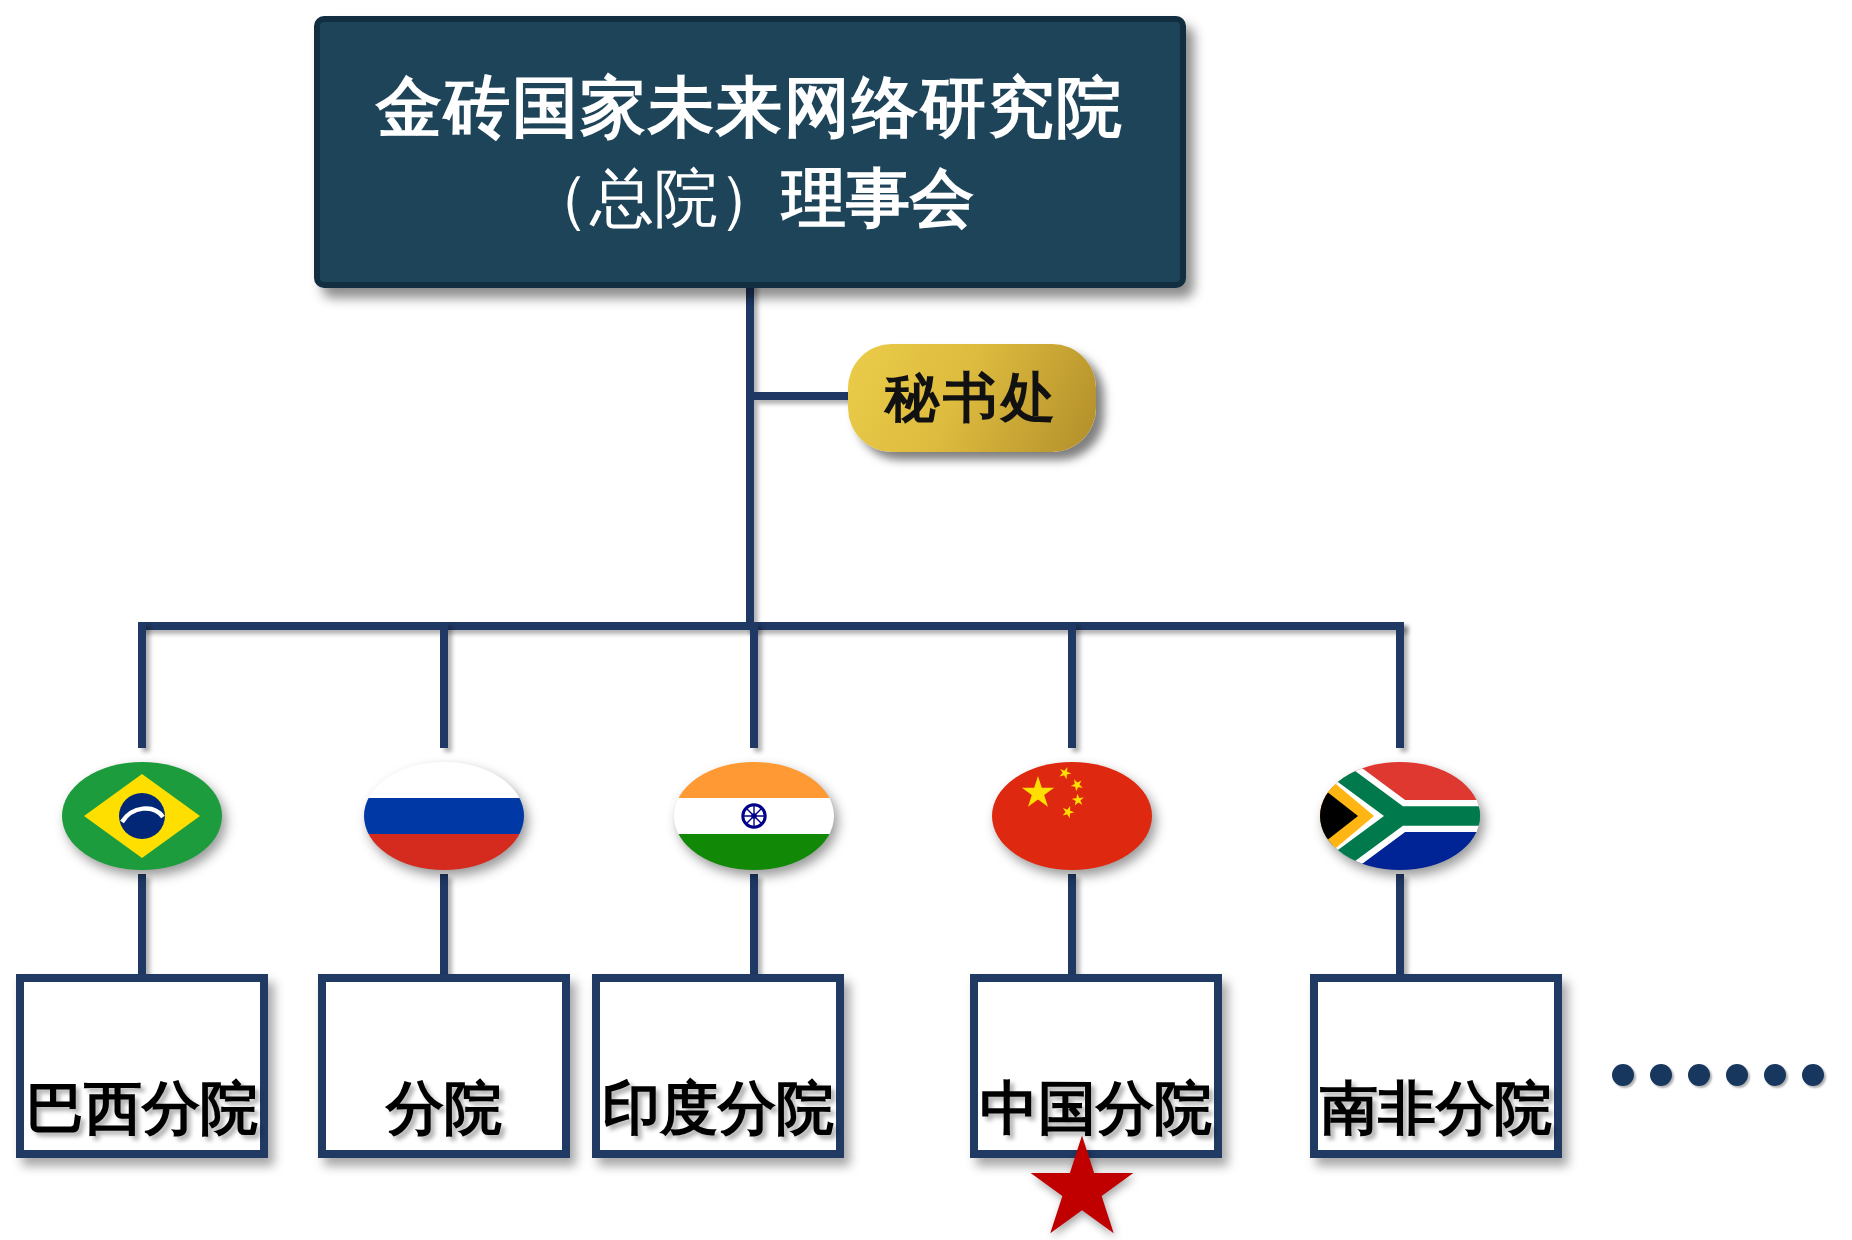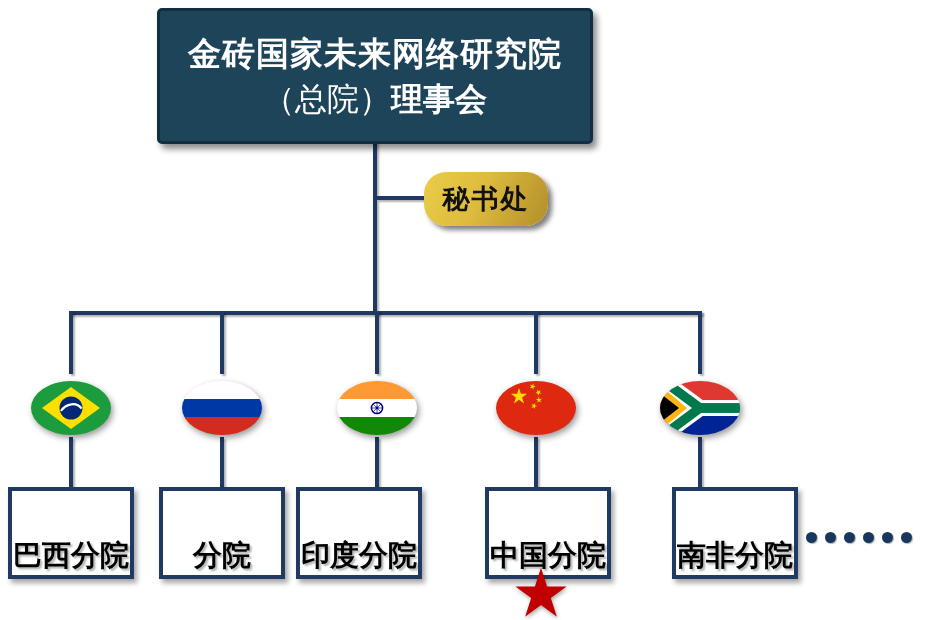--- a/index.html
+++ b/index.html
@@ -204,21 +204,21 @@
     <span>分院</span>
   </div>
   <div class="branch-box" style="left:296px">
     <span>印度</span>
     <span>分院</span>
   </div>
   <div class="branch-box" style="left:485px">
     <span>中国</span>
     <span>分院</span>
   </div>
-  <div class="branch-box" style="left:672px">
+  <div class="branch-box" style="left:655px">
     <span>南非</span>
     <span>分院</span>
   </div>
 
   <div class="china-star">
     <svg viewBox="0 0 60 56">
       <path fill="currentColor" d="M30,0 L36.74,20.73 L58.53,20.73 L40.9,33.54 L47.63,54.27 L30,41.46 L12.37,54.27 L19.1,33.54 L1.47,20.73 L23.26,20.73 Z"></path>
     </svg>
   </div>
 

